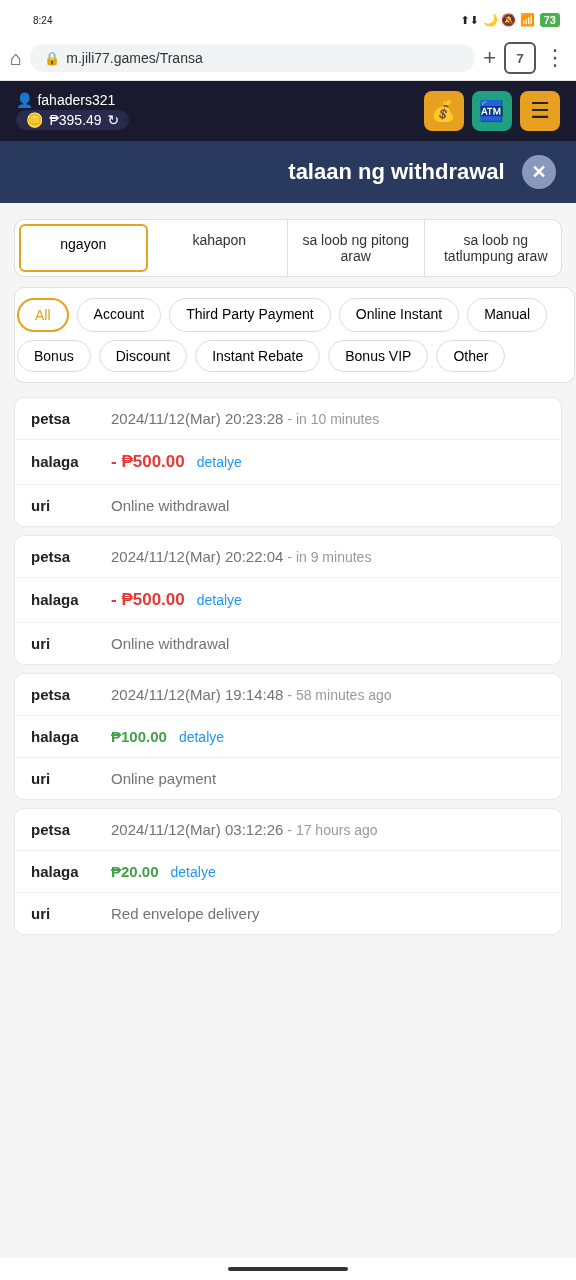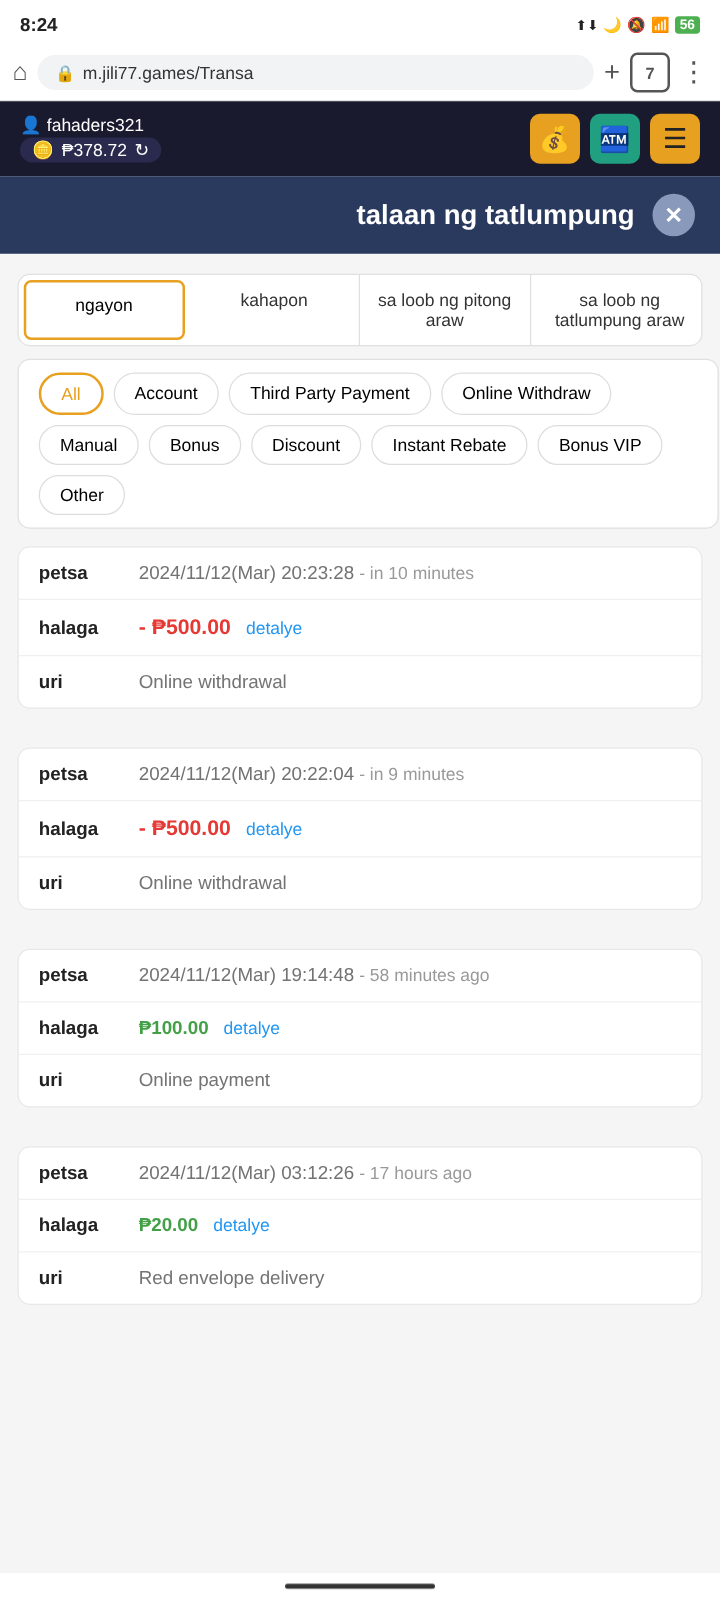--- a/index.html
+++ b/index.html
@@ -16,22 +16,23 @@
     
     .status-bar {
       background: #fff;
       display: flex;
       align-items: center;
       justify-content: space-between;
       padding: 8px 16px 4px 16px;
       height: 36px;
     }
     .status-time {
-      font-weight: 700;
-      font-size: 15px;
+      font-weight: 400;
+      font-size: 10px;
+      margin-left: 17px;
     }
     .status-icons {
       display: flex;
       align-items: center;
       gap: 4px;
       font-size: 12px;
     }
     .battery-icon {
       display: inline-flex;
       align-items: center;
@@ -211,21 +212,21 @@
       border-radius: 6px;
       margin: 4px;
       padding: 10px 4px;
     }
 
     
     .category-filter {
       background: #fff;
       margin: 10px 1px 0 14px;
       border-radius: 10px;
-      padding: 10px 16px;
+      padding: 10px 2px;
       border: 1px solid #e0e0e0;
       display: flex;
       flex-wrap: wrap;
       gap: 8px;
     }
     .cat-btn {
       padding: 7px 16px;
       border-radius: 20px;
       border: 1px solid #ddd;
       background: #fff;
@@ -238,21 +239,21 @@
       background: #fff;
       border: 2px solid #e8a020;
       color: #e8a020;
     }
 
     
     .transactions {
       margin: 14px 14px 0 14px;
       display: flex;
       flex-direction: column;
-      gap: 31px;
+      gap: 8px;
       padding-bottom: 30px;
     }
     .tx-card {
       background: #fff;
       border-radius: 10px;
       border: 1px solid #e8e8e8;
       overflow: hidden;
     }
     .tx-row {
       display: flex;
@@ -316,21 +317,21 @@
 <body>
 
 <div class="status-bar">
   <span class="status-time">8:24</span>
   <div class="status-icons">
     <span style="font-size:11px;">⬆⬇</span>
     <span style="font-size:12px;">🌙</span>
     <span style="font-size:12px;">🔕</span>
     <span style="font-size:12px;">📶</span>
     <span class="battery-icon">
-      <span>56</span>
+      <span>73</span>
     </span>
   </div>
 </div>
 
 <div class="browser-chrome">
   <span class="browser-home-btn">⌂</span>
   <div class="browser-address-bar">
     <span class="address-lock">🔒</span>
     <span>m.jili77.games/Transa</span>
   </div>
@@ -342,34 +343,34 @@
 </div>
 
 <div class="app-header">
   <div class="header-user">
     <div class="header-username">
       <span>👤</span>
       <span>fahaders321</span>
     </div>
     <div class="header-balance">
       <span>🪙</span>
-      <span>₱378.72</span>
+      <span>₱395.49</span>
       <span style="cursor:pointer;">↻</span>
     </div>
   </div>
   <div class="header-icons">
     <div class="header-icon-btn">💰</div>
     <div class="header-icon-btn teal">🏧</div>
     <div class="header-icon-btn orange-menu">☰</div>
   </div>
 </div>
 
 <div class="page-title-bar">
   <div style="flex:1;"></div>
-  <span class="page-title">talaan ng tatlumpung</span>
+  <span class="page-title">talaan ng withdrawal</span>
   <div class="close-btn">✕</div>
 </div>
 
 <div class="date-filter">
   <div class="date-btn active">
     <span>ngayon</span>
   </div>
   <div class="date-btn">
     <span>kahapon</span>
   </div>
@@ -385,21 +386,21 @@
   <div class="cat-btn active">
     <span>All</span>
   </div>
   <div class="cat-btn">
     <span>Account</span>
   </div>
   <div class="cat-btn">
     <span>Third Party Payment</span>
   </div>
   <div class="cat-btn">
-    <span>Online Withdraw</span>
+    <span>Online Instant</span>
   </div>
   <div class="cat-btn">
     <span>Manual</span>
   </div>
   <div class="cat-btn">
     <span>Bonus</span>
   </div>
   <div class="cat-btn">
     <span>Discount</span>
   </div>

